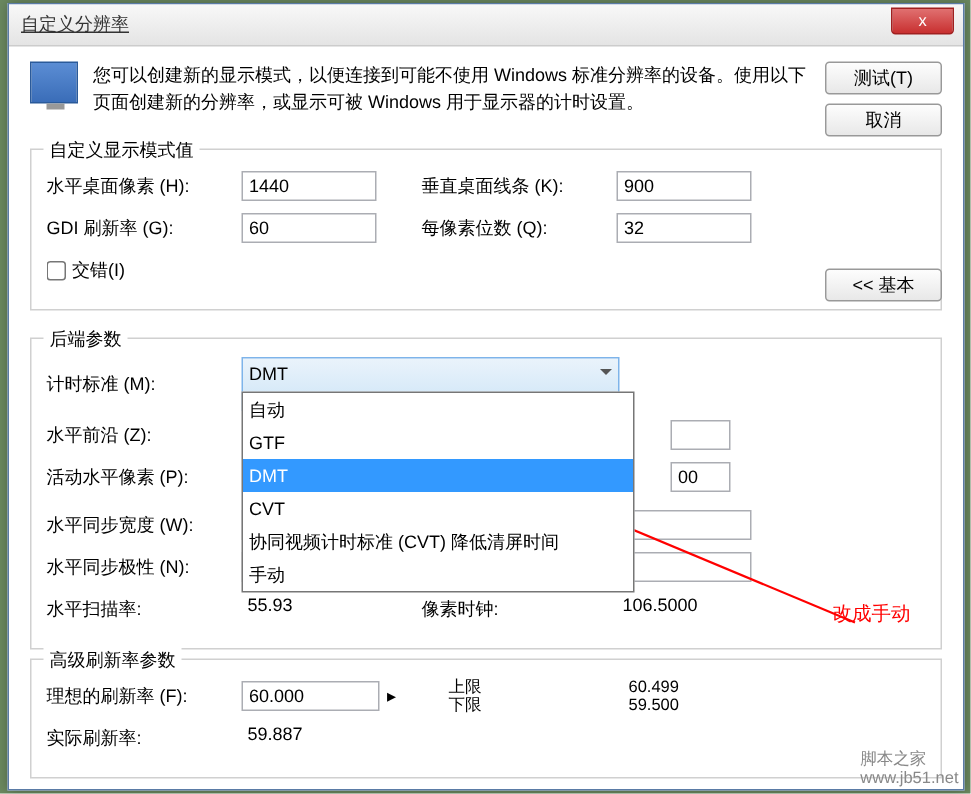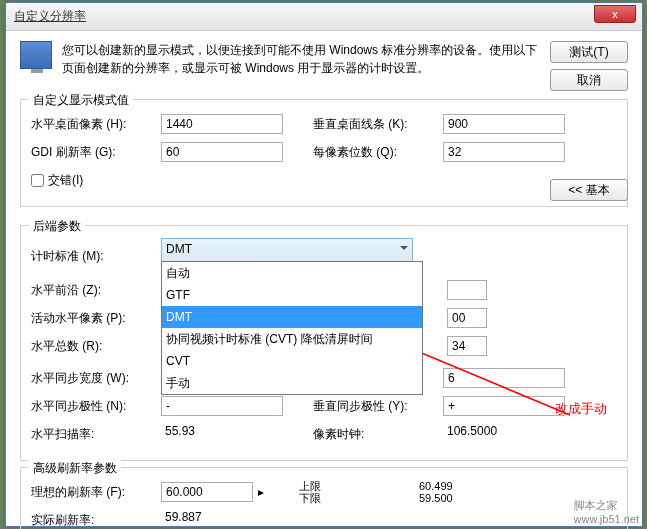--- a/index.html
+++ b/index.html
@@ -13,21 +13,21 @@
 .monitor-icon { width: 32px; height: 28px; background: linear-gradient(#5b8dd4, #3a6db8); border: 1px solid #2a5a9a; position: relative; flex-shrink: 0; }
 .monitor-icon::after { content: ""; position: absolute; bottom: -5px; left: 10px; width: 12px; height: 4px; background: #999; }
 .desc-text { font-size: 12px; line-height: 1.5; flex: 1; color: #000000; }
 .btn-col { display: flex; flex-direction: column; gap: 6px; }
 .btn { width: 78px; height: 22px; background: linear-gradient(#fdfdfd, #e8e8e8); border: 1px solid #999; border-radius: 3px; font-size: 12px; cursor: pointer; }
 .fieldset { border: 1px solid #d0d0d0; margin: 6px 0; padding: 8px 10px 10px; position: relative; }
 .fieldset-title { position: absolute; top: -8px; left: 8px; background: #fff; padding: 0 4px; font-size: 12px; }
 .row { display: flex; align-items: center; margin: 4px 0; min-height: 24px; }
 .lbl { width: 130px; font-size: 12px; }
 .lbl2 { width: 130px; font-size: 12px; margin-left: 30px; }
-.inp { width: 122px; height: 20px; border: 1px solid #abadb3; padding: 0 4px; font-size: 12px; background: #fff; }
+.inp { width: 90px; height: 20px; border: 1px solid #abadb3; padding: 0 4px; font-size: 12px; background: #fff; }
 .inp-ro { border: none; background: transparent; }
 .sel { width: 252px; height: 36px; border: 1px solid #7eb4ea; background: linear-gradient(#eaf3fb, #cde5f7); position: relative; font-size: 12px; padding: 0 4px; line-height: 20px; cursor: pointer; }
 .sel-arrow { position: absolute; right: 4px; top: 7px; border: 4px solid transparent; border-top-color: #555; }
 .dropdown { position: absolute; top: 22px; left: -1px; width: 262px; background: #fff; border: 1px solid #767676; z-index: 100; }
 .dd-item { padding: 1px 4px; font-size: 12px; cursor: pointer; }
 .dd-item.sel-hl { background: #3399ff; color: #fff; }
 .chk { margin-right: 4px; vertical-align: middle; }
 .basic-btn { position: absolute; right: 14px; top: 148px; }
 .stack-lbl { display: flex; flex-direction: column; font-size: 11px; line-height: 1.1; margin-left: 30px; width: 60px; }
 .annot { position: absolute; color: #ff0000; font-size: 13px; }
@@ -78,40 +78,35 @@
       <span class="fieldset-title">后端参数</span>
       <div class="row">
         <span class="lbl">计时标准 (M):</span>
         <div class="sel">
           <span>DMT</span>
           <span class="sel-arrow"></span>
           <div class="dropdown">
             <div class="dd-item">自动</div>
             <div class="dd-item">GTF</div>
             <div class="dd-item sel-hl">DMT</div>
+            <div class="dd-item">CVT</div>
             <div class="dd-item">协同视频计时标准 (CVT) 降低清屏时间</div>
-            <div class="dd-item">CVT</div>
             <div class="dd-item">手动</div>
           </div>
         </div>
       </div>
       <div class="row">
         <span class="lbl">水平前沿 (Z):</span>
         <span style="width:252px;"></span>
         <input class="inp" style="width: 40px; margin-left: 34px;">
       </div>
       <div class="row">
         <span class="lbl">活动水平像素 (P):</span>
         <span style="width:252px;"></span>
         <input class="inp" style="width: 40px; margin-left: 34px;" value="00">
-      </div>
-      <div class="row">
-        <span class="lbl">水平总数 (R):</span>
-        <span style="width:252px;"></span>
-        <input class="inp" style="width: 40px; margin-left: 34px;" value="34">
       </div>
       <div class="row" style="margin-top:8px;">
         <span class="lbl">水平同步宽度 (W):</span>
         <input class="inp" value="152" style="">
         <span class="lbl2">垂直同步宽度 (B):</span>
         <input class="inp" value="6" style="">
       </div>
       <div class="row">
         <span class="lbl">水平同步极性 (N):</span>
         <input class="inp" value="-" style="">

